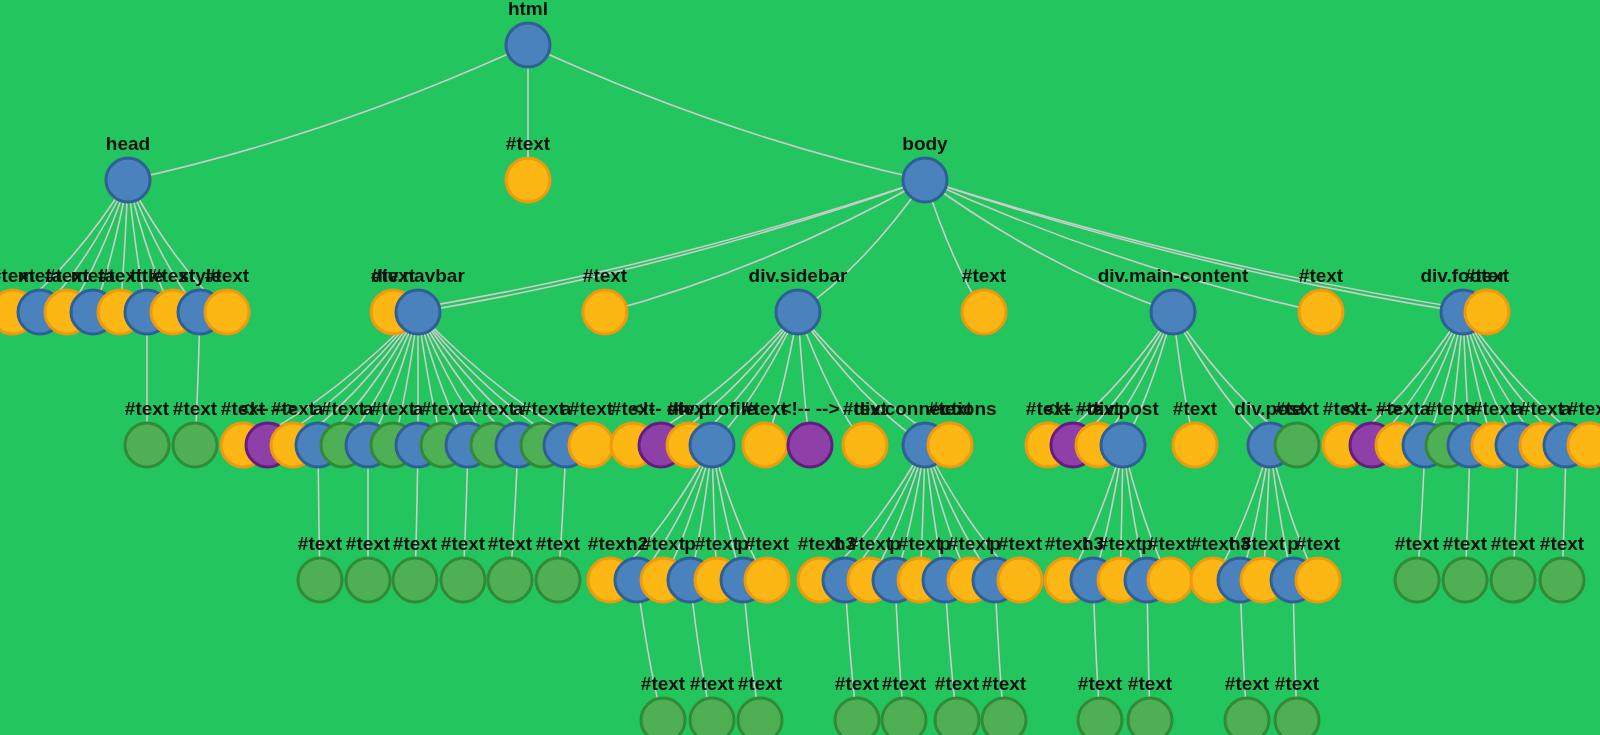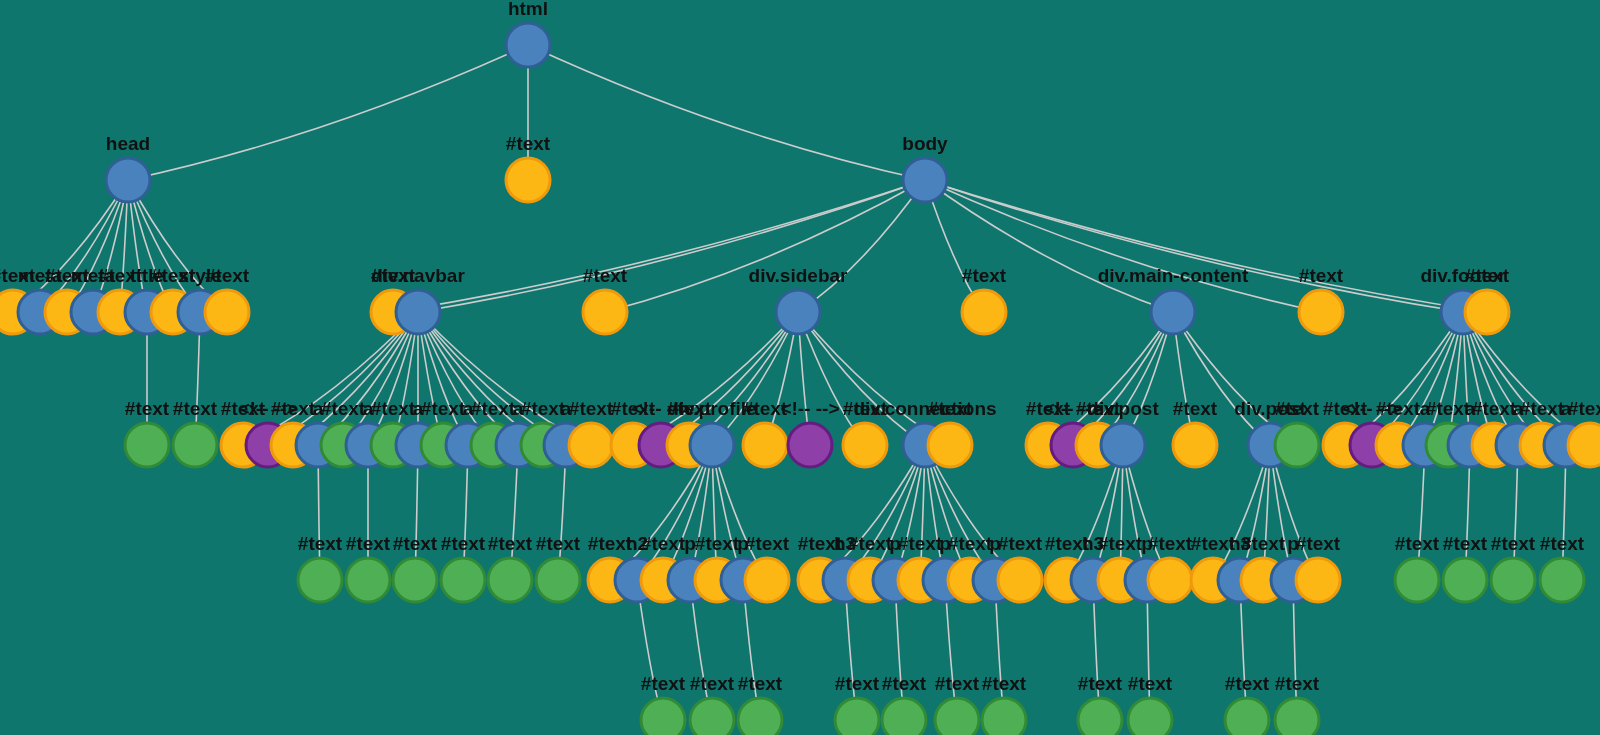--- a/index.html
+++ b/index.html
@@ -8,21 +8,21 @@
     background: #ffffff;
     width: 1600px;
     height: 735px;
     overflow: hidden;
     font-family: "Liberation Sans", sans-serif;
   }
   #tree-wrap {
     position: relative;
     width: 1600px;
     height: 735px;
-    background: #0f766e;
+    background: #22c55e;
   }
   svg { display: block; }
   .edge {
     fill: none;
     stroke: #cccccc;
     stroke-width: 1.6px;
   }
   .node {
     stroke-width: 3px;
     cursor: pointer;

